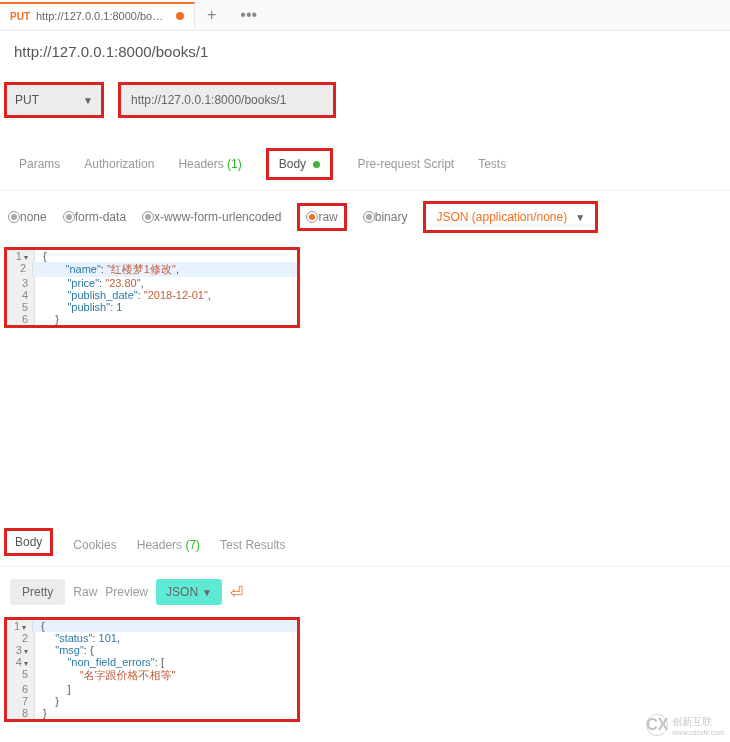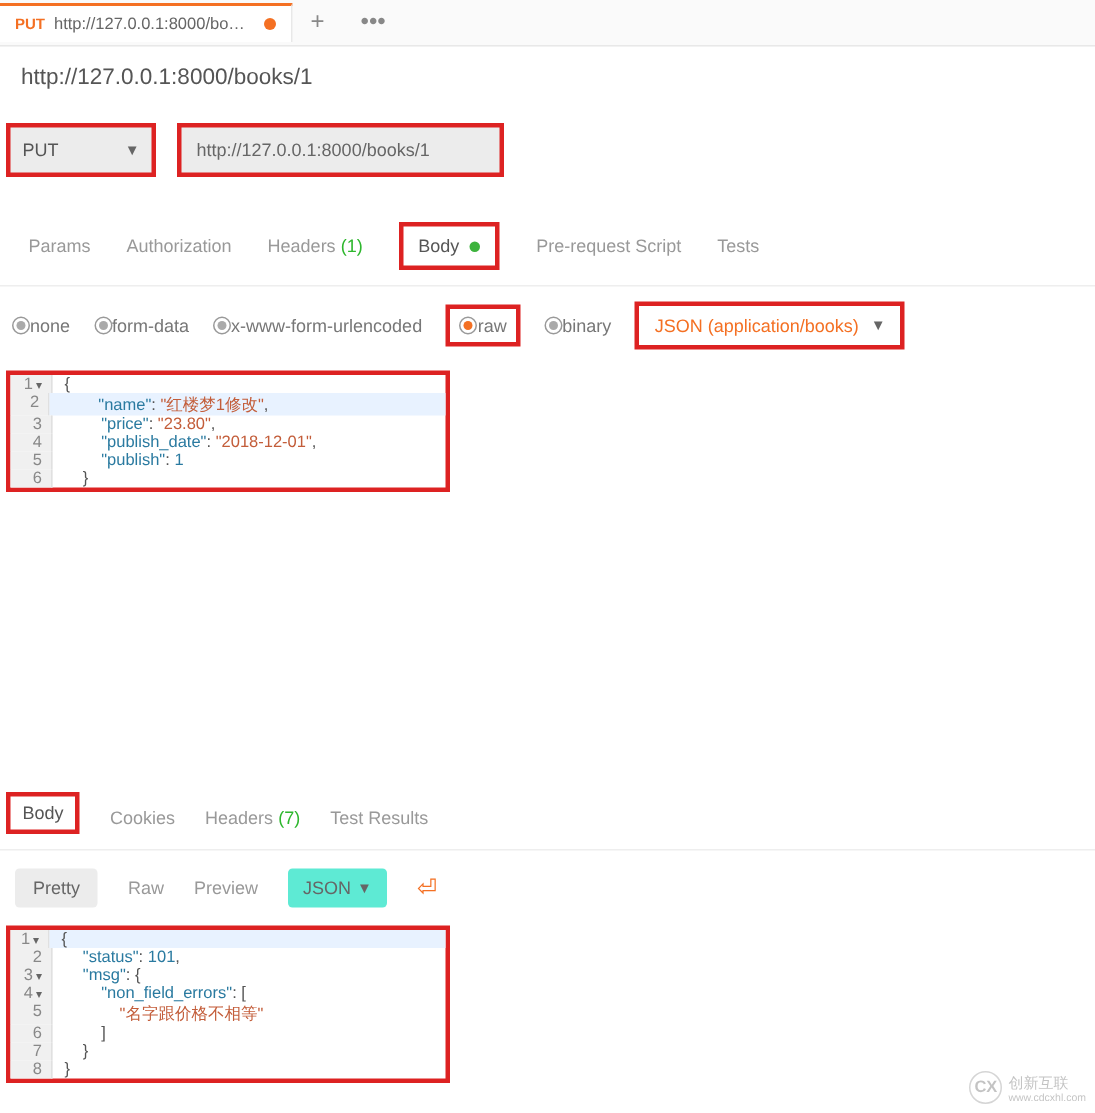--- a/index.html
+++ b/index.html
@@ -34,28 +34,28 @@
 .code { padding-left: 8px; white-space: pre; }
 .code.hl { background: #e8f2ff; width: 100%; }
 .str { color: #c35d3a; }
 .key { color: #2a7aa0; }
 .num { color: #2a7aa0; }
 .annot { color: #c33; font-size: 14px; position: absolute; left: 346px; top: 234px; }
 .spacer { height: 200px; }
 .resp-tabs { display: flex; gap: 20px; padding: 0 4px 10px; border-bottom: 1px solid #eee; align-items: flex-end; }
 .resp-tab { color: #999; font-size: 12px; cursor: pointer; padding-bottom: 4px; }
 .resp-tab.active { color: #555; border: 3px solid #d22; padding: 4px 8px; }
-.resp-format-row { display: flex; align-items: center; gap: 20px; padding: 12px 10px; }
+.resp-format-row { display: flex; align-items: center; gap: 8px; padding: 12px 10px; }
 .resp-fmt { color: #999; font-size: 12px; cursor: pointer; }
 .resp-fmt.active { background: #ececec; padding: 6px 12px; border-radius: 3px; color: #666; }
 .json-select { display: flex; align-items: center; gap: 4px; background: #5eead4; padding: 6px 10px; border-radius: 3px; color: #666; cursor: pointer; }
 .wrap-icon { color: #f47023; font-size: 16px; cursor: pointer; }
 .resp-editor-wrap { border: 3px solid #d22; margin: 0 0 0 4px; width: 296px; font-family: Consolas, monospace; font-size: 11px; }
 .watermark { position: fixed; right: 6px; bottom: 6px; opacity: 0.35; font-size: 10px; color: #555; display: flex; align-items: center; gap: 4px; }
-.watermark-logo { width: 22px; height: 22px; border: 1px solid #888; border-radius: 50%; display: flex; align-items: center; justify-content: center; font-size: 11px; font-weight: bold; }
+.watermark-logo { width: 22px; height: 22px; border: 1px solid #888; border-radius: 50%; display: flex; align-items: center; justify-content: center; font-size: 16px; font-weight: bold; }
 .rel { position: relative; }
 </style>
 </head>
 <body>
 
 <div class="top-tabs">
   <div class="tab">
     <span class="tab-method">PUT</span>
     <span class="tab-label">http://127.0.0.1:8000/books/</span>
     <span class="tab-dot"></span>
@@ -106,21 +106,21 @@
     </label>
   <label class="radio-wrap boxed">
       <span class="radio filled"></span>
       <span>raw</span>
     </label>
   <label class="radio-wrap">
       <span class="radio filled"></span>
       <span>binary</span>
     </label>
   <div class="content-type-select">
-    <span>JSON (application/books)</span>
+    <span>JSON (application/none)</span>
     <span class="chevron">▼</span>
   </div>
 </div>
 
 <div class="rel">
 <div class="editor-wrap">
   <div class="editor-line">
         <div class="gutter toggle">1</div>
         <div class="code"><span>{</span></div>
       </div>

